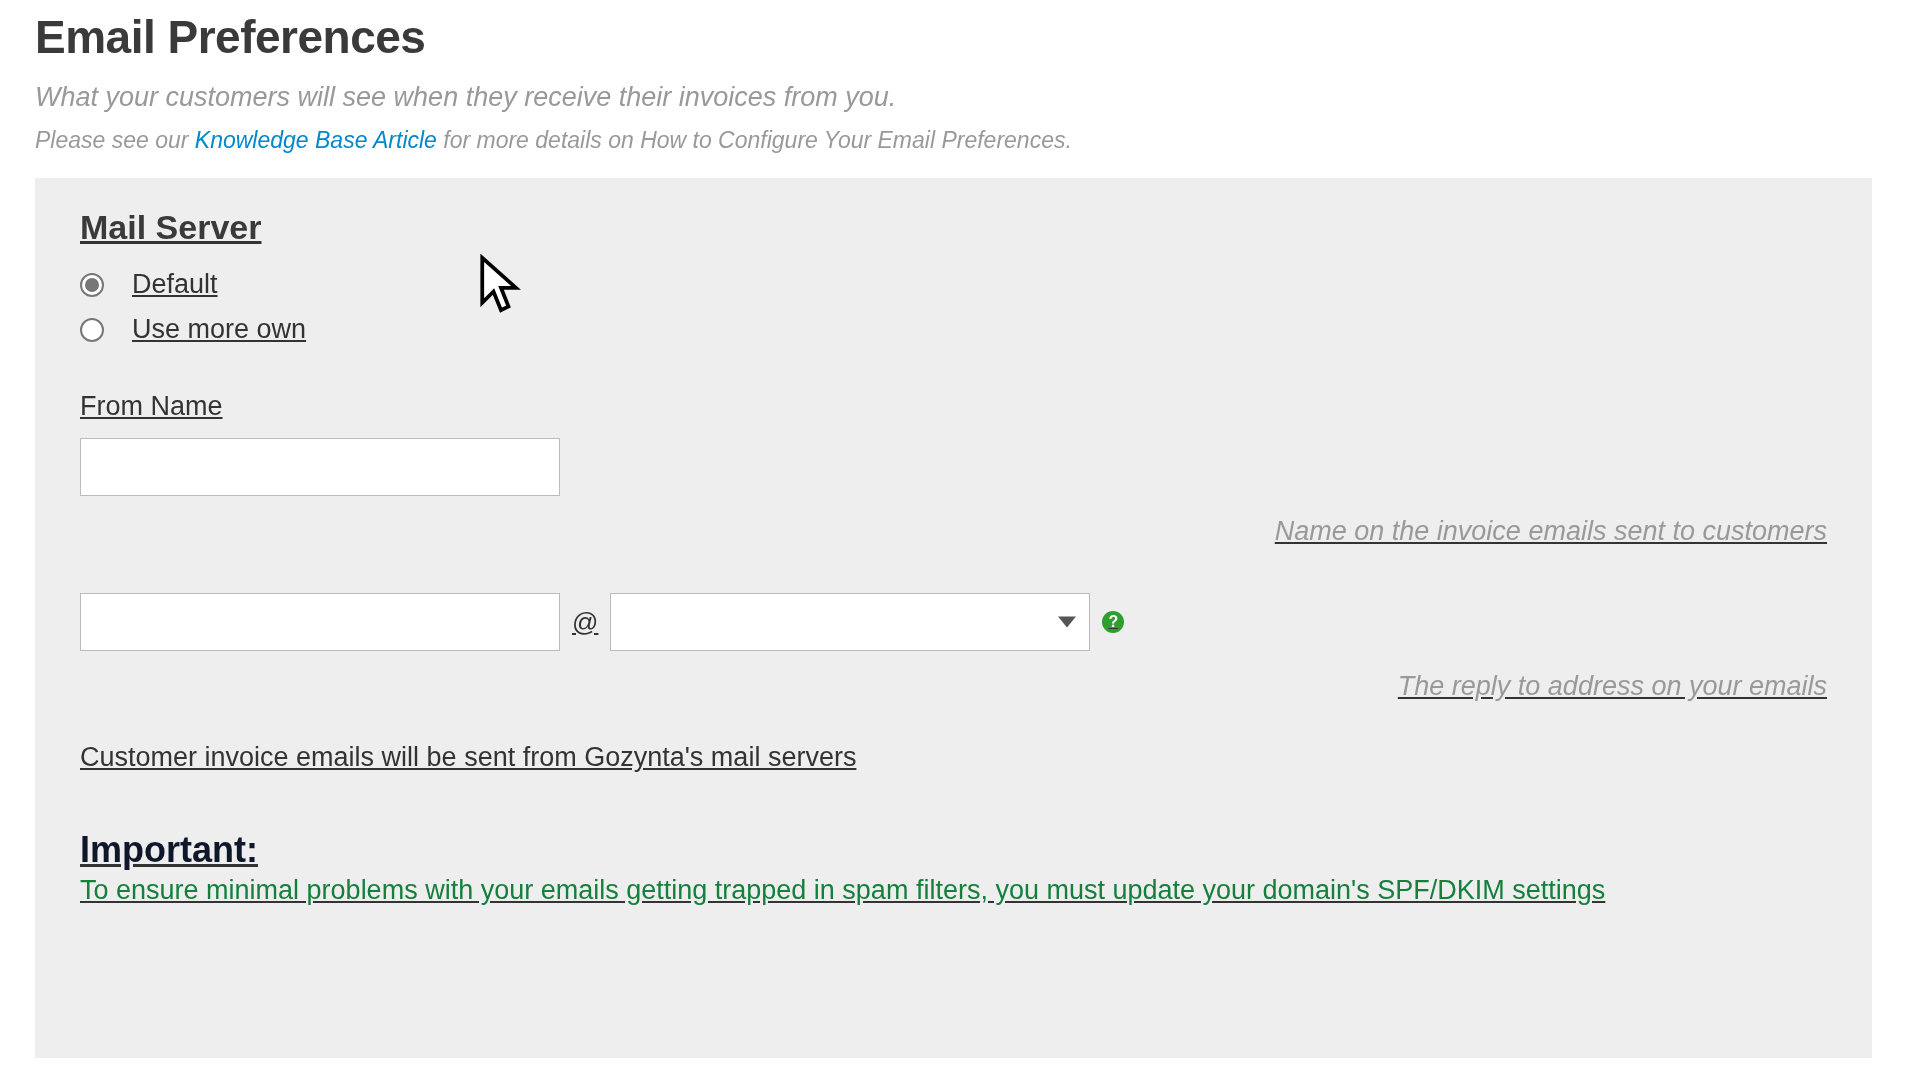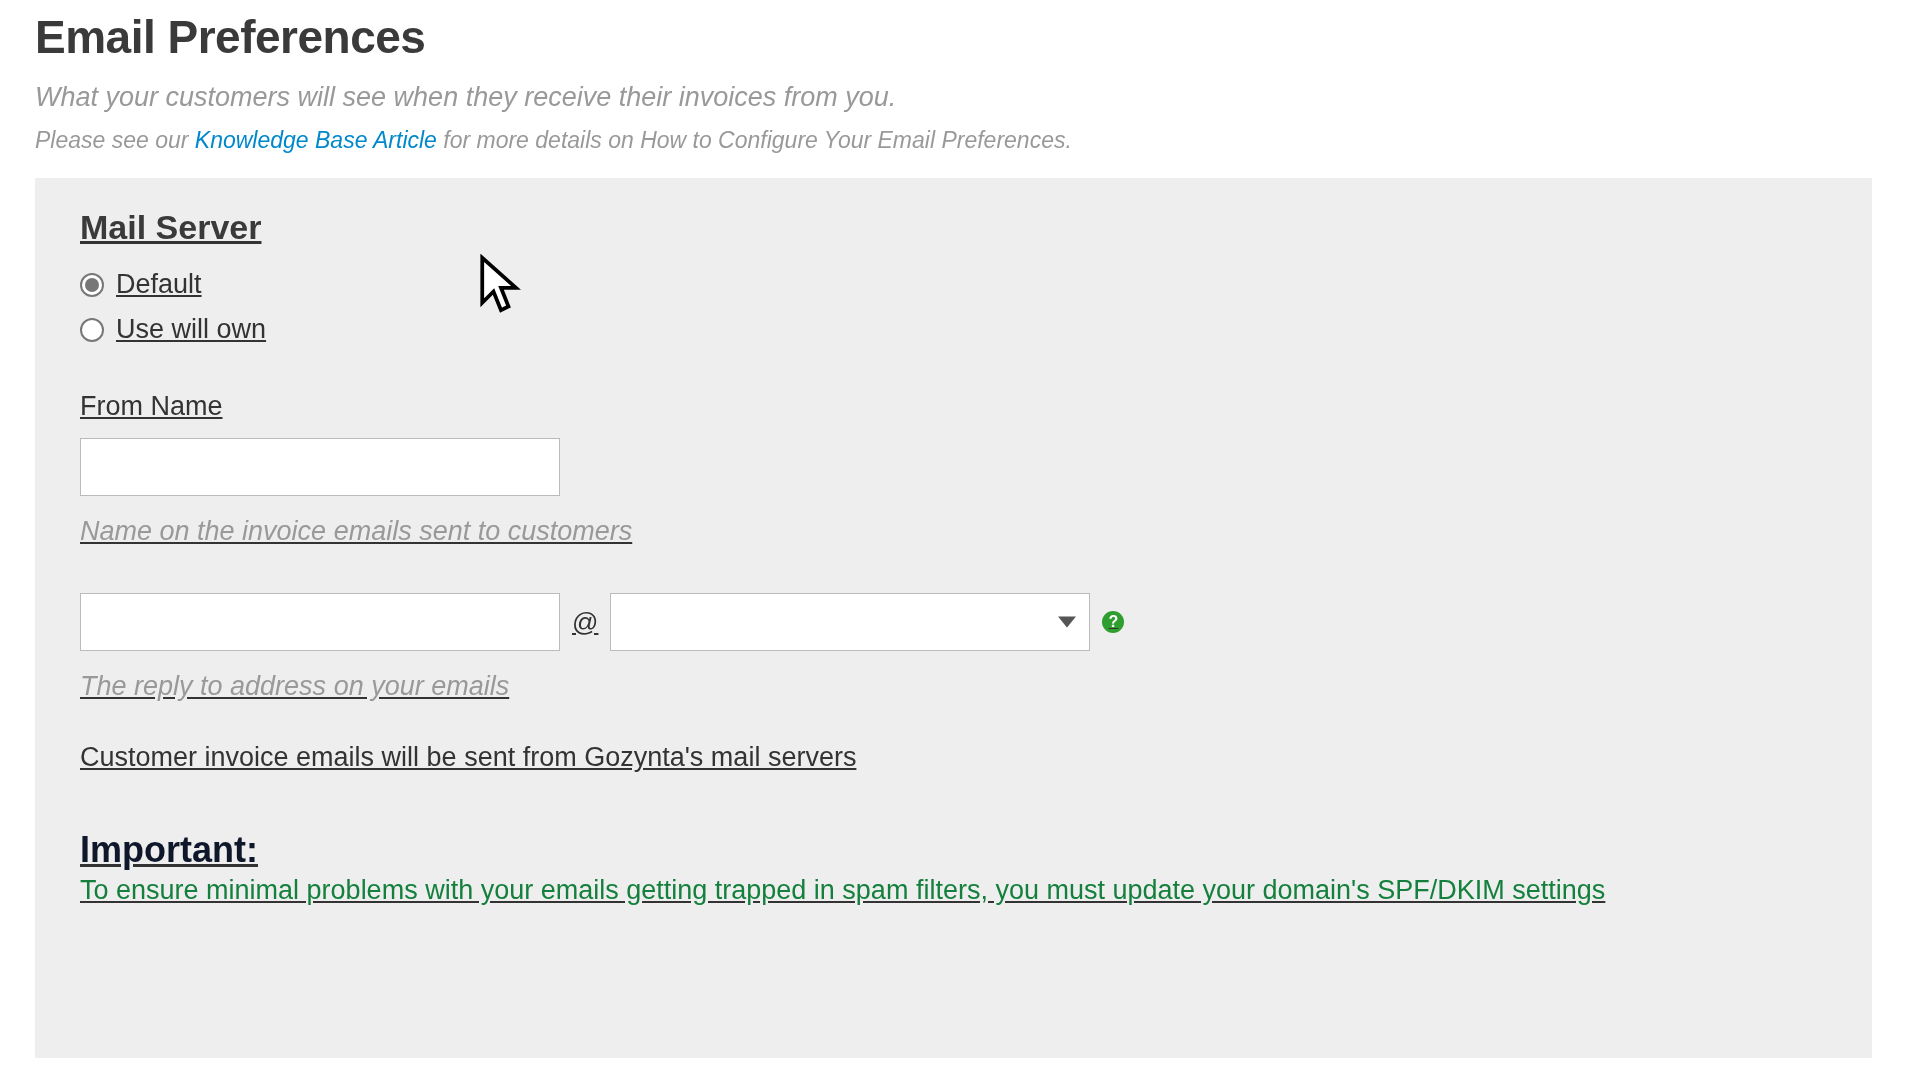--- a/index.html
+++ b/index.html
@@ -49,21 +49,21 @@
     }
     h2.section-title {
       font-size: 34px;
       font-weight: 700;
       color: #3a3a3a;
       margin-bottom: 22px;
     }
     .radio-row {
       display: flex;
       align-items: center;
-      gap: 12px;
+      gap: 28px;
       margin-bottom: 14px;
       font-size: 27px;
       color: #333;
     }
     .radio-circle {
       width: 24px;
       height: 24px;
       border: 2px solid #777;
       border-radius: 50%;
       background: #fff;
@@ -94,20 +94,21 @@
       border: 1px solid #bbb;
       background: #fff;
       font-size: 24px;
       padding: 0 12px;
     }
     .help-text {
       font-size: 27px;
       font-style: italic;
       color: #999;
       margin-top: 20px;
+      text-align: right;
     }
     .email-row {
       display: flex;
       align-items: center;
       gap: 12px;
     }
     .at-symbol {
       font-size: 26px;
       color: #333;
     }
@@ -190,21 +191,21 @@
   <div class="panel">
     <h2 class="section-title">Mail Server</h2>
 
     <label class="radio-row">
       <span class="radio-circle filled"></span>
       <span>Default</span>
     </label>
 
     <label class="radio-row">
       <span class="radio-circle"></span>
-      <span>Use will own</span>
+      <span>Use more own</span>
     </label>
 
     <div class="field-block">
       <div class="field-label">From Name</div>
       <input type="text" class="text-input" value="" style="">
       <div class="help-text">Name on the invoice emails sent to customers</div>
     </div>
 
     <div class="field-block">
       <div class="email-row">

